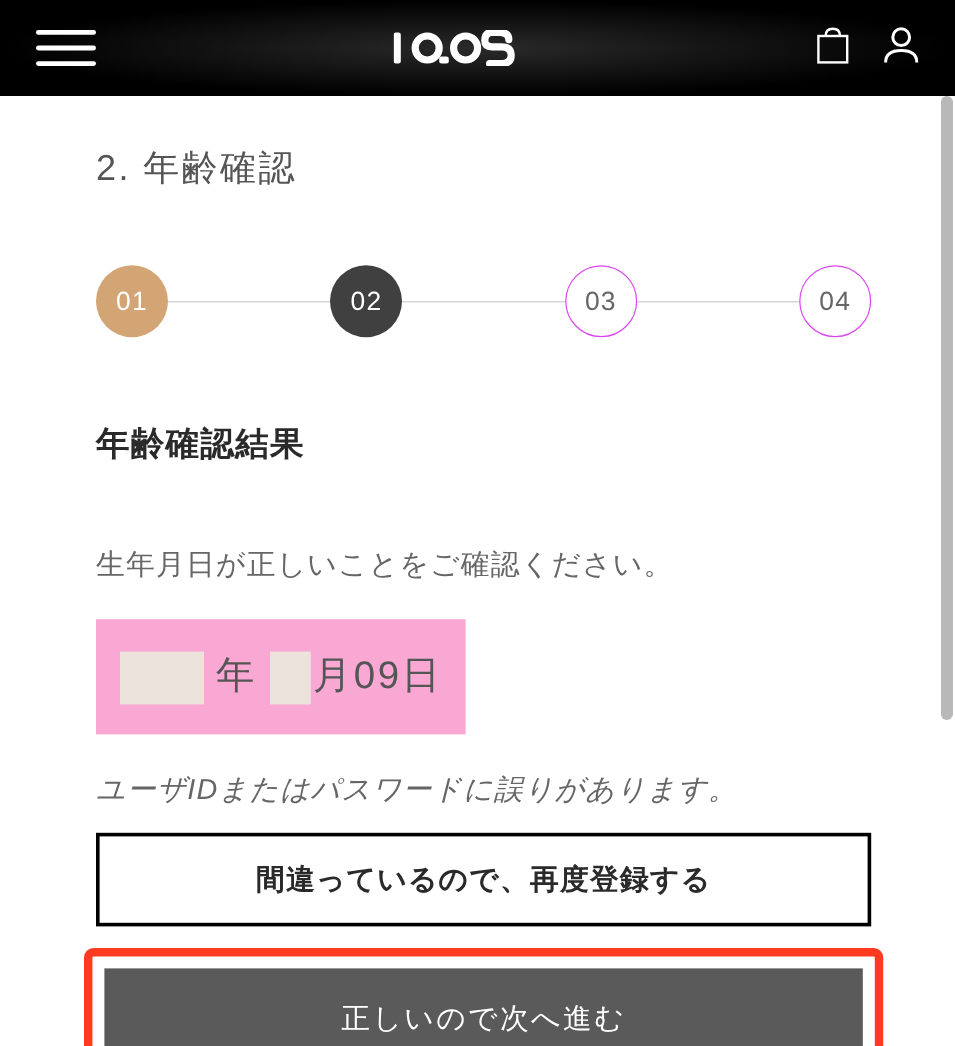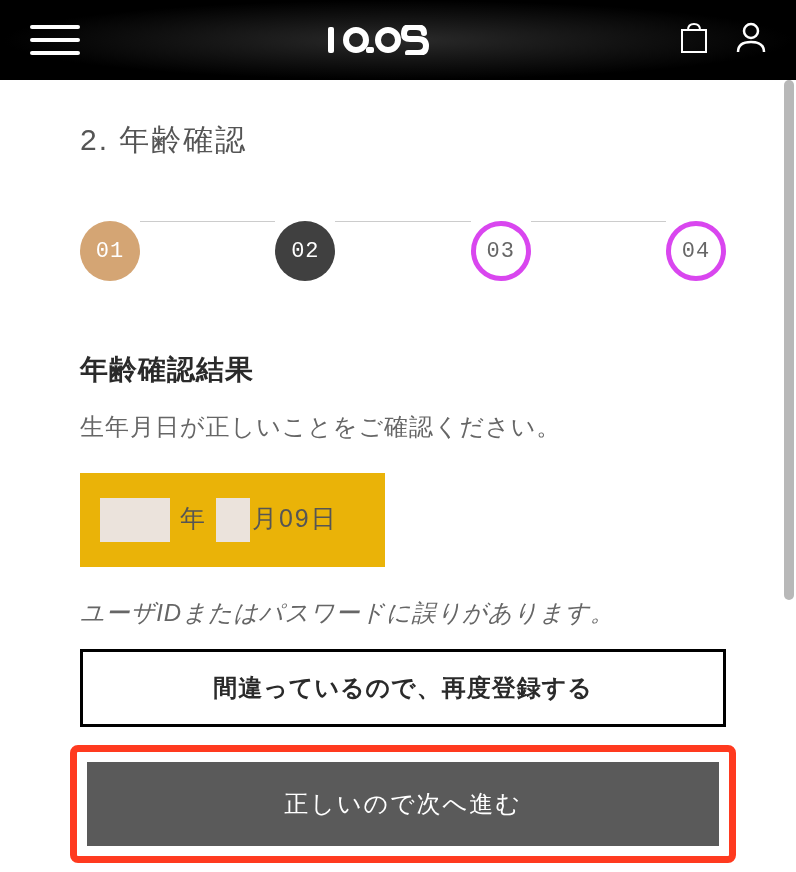--- a/index.html
+++ b/index.html
@@ -54,59 +54,58 @@
     }
     .page-title {
       font-size: 30px;
       font-weight: 400;
       color: #555;
       letter-spacing: 2px;
       margin-bottom: 60px;
     }
     .stepper {
       display: flex;
-      align-items: flex-start;
+      align-items: center;
       margin-bottom: 70px;
-      font-family: Liberation Mono, monospace;
     }
     .step {
       width: 60px;
       height: 60px;
       border-radius: 50%;
       display: flex;
       align-items: center;
       justify-content: center;
       font-size: 22px;
       letter-spacing: 1px;
       font-weight: 400;
       flex-shrink: 0;
     }
     .step.done { background: #d4a574; color: #fff; }
     .step.active { background: #404040; color: #fff; }
-    .step.pending { background: #fff; color: #666; border: 5px solid #d946ef; }
+    .step.pending { background: #fff; color: #666; border: 1px solid #d946ef; }
     .step-line { flex: 1; height: 1px; background: #ccc; }
     .section-title {
       font-size: 28px;
       font-weight: 700;
       color: #2a2a2a;
       letter-spacing: 1px;
-      margin-bottom: 22px;
+      margin-bottom: 65px;
     }
     .instruction-text {
       font-size: 24px;
       color: #666;
       letter-spacing: 1px;
       margin-bottom: 30px;
     }
     .date-display {
-      background: #eab308;
+      background: #f9a8d4;
       padding: 25px 20px;
       display: inline-block;
       min-width: 305px;
-      font-size: 25px;
+      font-size: 32px;
       color: #555;
       letter-spacing: 2px;
       margin-bottom: 30px;
     }
     .date-display .redacted {
       display: inline-block;
       background: #ebe3dc;
       vertical-align: middle;
     }
     .date-display .r1 { width: 70px; height: 44px; margin-right: 10px; }

